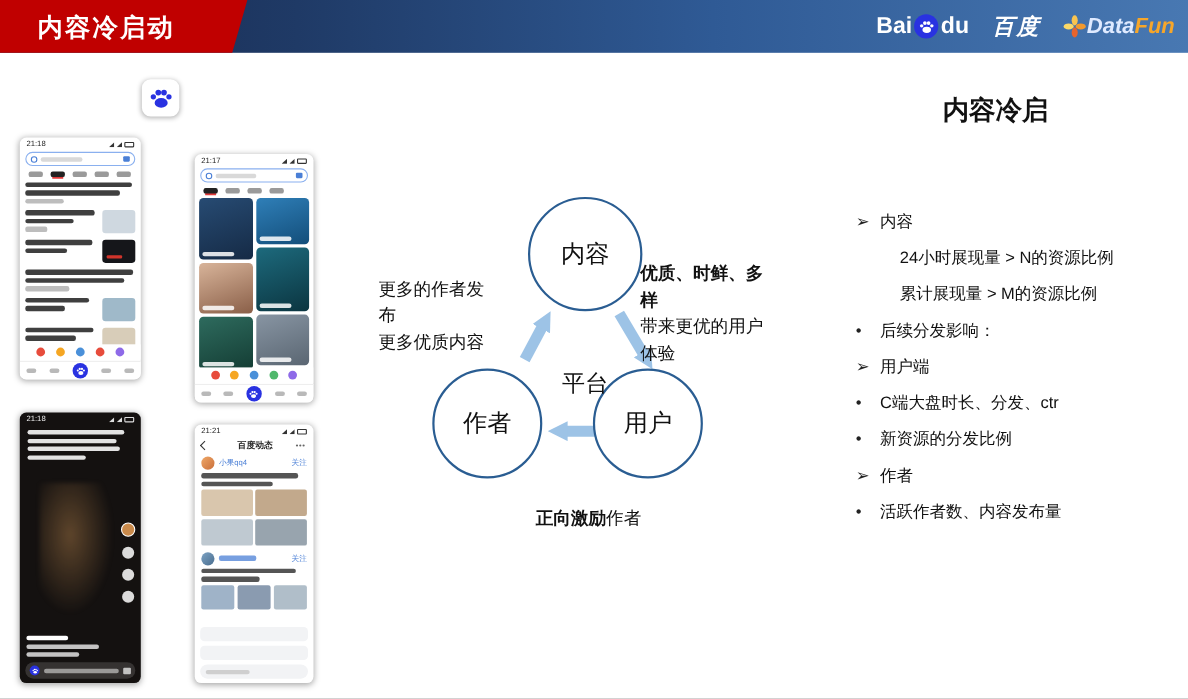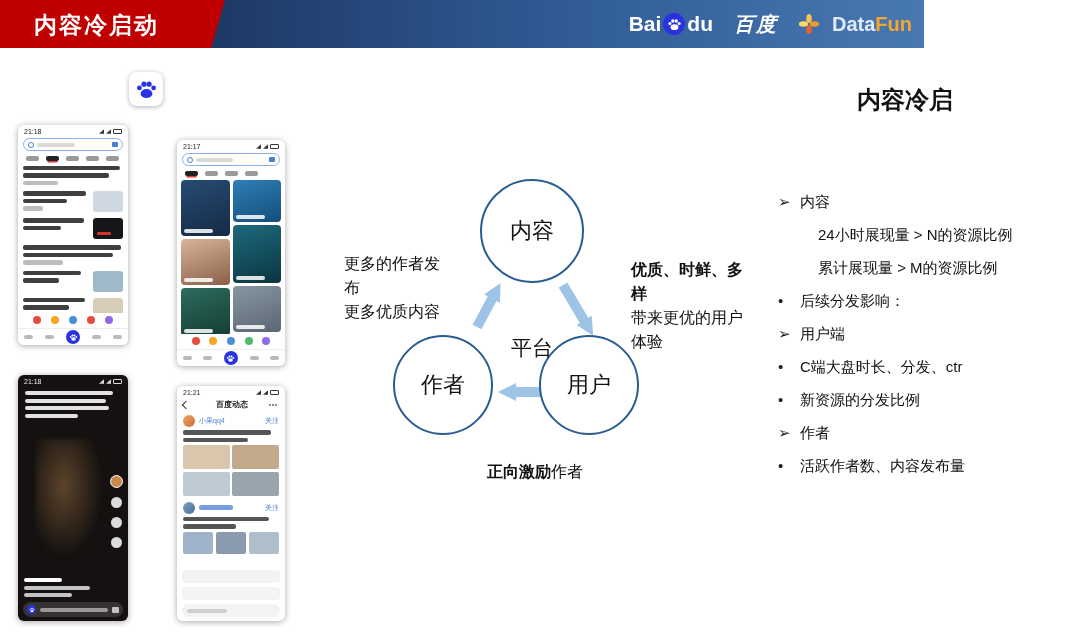--- a/index.html
+++ b/index.html
@@ -3,32 +3,32 @@
 <meta charset="utf-8">
 <style>
   :root{
     --accent-red:#c00000; --baidu-blue:#2932e1; --circle-border:#2a5d92; --arrow-blue:#9dc3e6;
   }
   *{box-sizing:border-box; margin:0; padding:0;}
   body{background:#888; font-family:"Liberation Sans","DejaVu Sans",sans-serif;}
   .slide{position:relative; width:1080px; height:635px; background:#fff; overflow:hidden;}
 
   
-  .hdr{position:absolute; left:0; top:0; width:924px; height:48px;
+  .hdr{position:absolute; left:0; top:0; width:1080px; height:48px;
        background:linear-gradient(90deg,#17284d 0%,#1f3a66 25%,#2f5a95 60%,#4878b2 100%);}
   .hdr .band{position:absolute; left:-22px; top:0; width:240px; height:48px;
        background:var(--accent-red); transform:skewX(-16deg);}
   .hdr h1{position:absolute; left:34px; top:10px; font-size:23px; color:#fff; font-weight:700; letter-spacing:2px;}
   .logos{position:absolute; right:12px; top:0; height:48px; display:flex; align-items:center; gap:20px;}
   .blogo{display:flex; align-items:center; color:#fff; font-weight:700; font-size:21px;}
   .paw-c{width:22px; height:22px; border-radius:50%; background:var(--baidu-blue);
          display:flex; align-items:center; justify-content:center; margin:0 2px;}
   .paw-c svg{width:15px; height:15px; fill:#fff;}
   .blogo .cn{margin-left:21px; font-size:20px; letter-spacing:2px;font-style:italic;}
-  .dflogo{display:flex; align-items:center; gap:12px; font-weight:700; font-size:20px;}
+  .dflogo{display:flex; align-items:center; gap:0; font-style:italic; font-weight:700; font-size:20px;}
   .dflogo svg{width:22px; height:22px;}
   .df-a{color:#dfeaff;} .df-b{color:#f6a62a;}
 
   
   .app-icon{position:absolute; left:129px; top:72px; width:34px; height:34px; background:#fff;
     border-radius:8px; box-shadow:0 1px 5px rgba(0,0,0,.3); display:flex; align-items:center; justify-content:center;}
   .app-icon svg{width:23px; height:23px; fill:var(--baidu-blue);}
 
   
   .ph{position:absolute; background:#fff; border-radius:6px; box-shadow:0 1px 6px rgba(0,0,0,.35); overflow:hidden;}
@@ -121,21 +121,21 @@
   .arrow-head{fill:var(--arrow-blue);}
   .node{position:absolute; border:2.5px solid var(--circle-border); border-radius:50%; background:#fff;
     display:flex; align-items:center; justify-content:center; font-size:22px; color:#111;}
   .n-content{left:480px; top:179px; width:104px; height:104px;}
   .n-author{left:393px; top:335px; width:100px; height:100px;}
   .n-user{left:539px; top:335px; width:100px; height:100px;}
   .center-label{position:absolute; left:497px; top:334px; width:70px; text-align:center; font-size:21px; color:#111;}
   .note{position:absolute; font-size:16px; color:#111; line-height:1.5;}
   .note-left{left:344px; top:252px; width:104px;}
   .note-left span{display:block;}
-  .note-right{left:631px; top:238px; width:120px;margin-top:20px;}
+  .note-right{left:582px; top:238px; width:120px;}
   .nb{font-weight:700; display:block;}
   .nr{display:block;}
   .note-bottom{left:440px; top:460px; width:190px; text-align:center;}
   .note-bottom .nbb{font-weight:700;}
 
   
   .rp{position:absolute; left:772px; top:84px; width:300px;}
   .rp h2{margin:0 0 0 85px; font-size:24px; font-weight:600; color:#111;}
   .rp-list{margin-top:76px; padding-left:6px; font-size:15px; color:#111;}
   .li{line-height:20px; margin-bottom:13px;}

